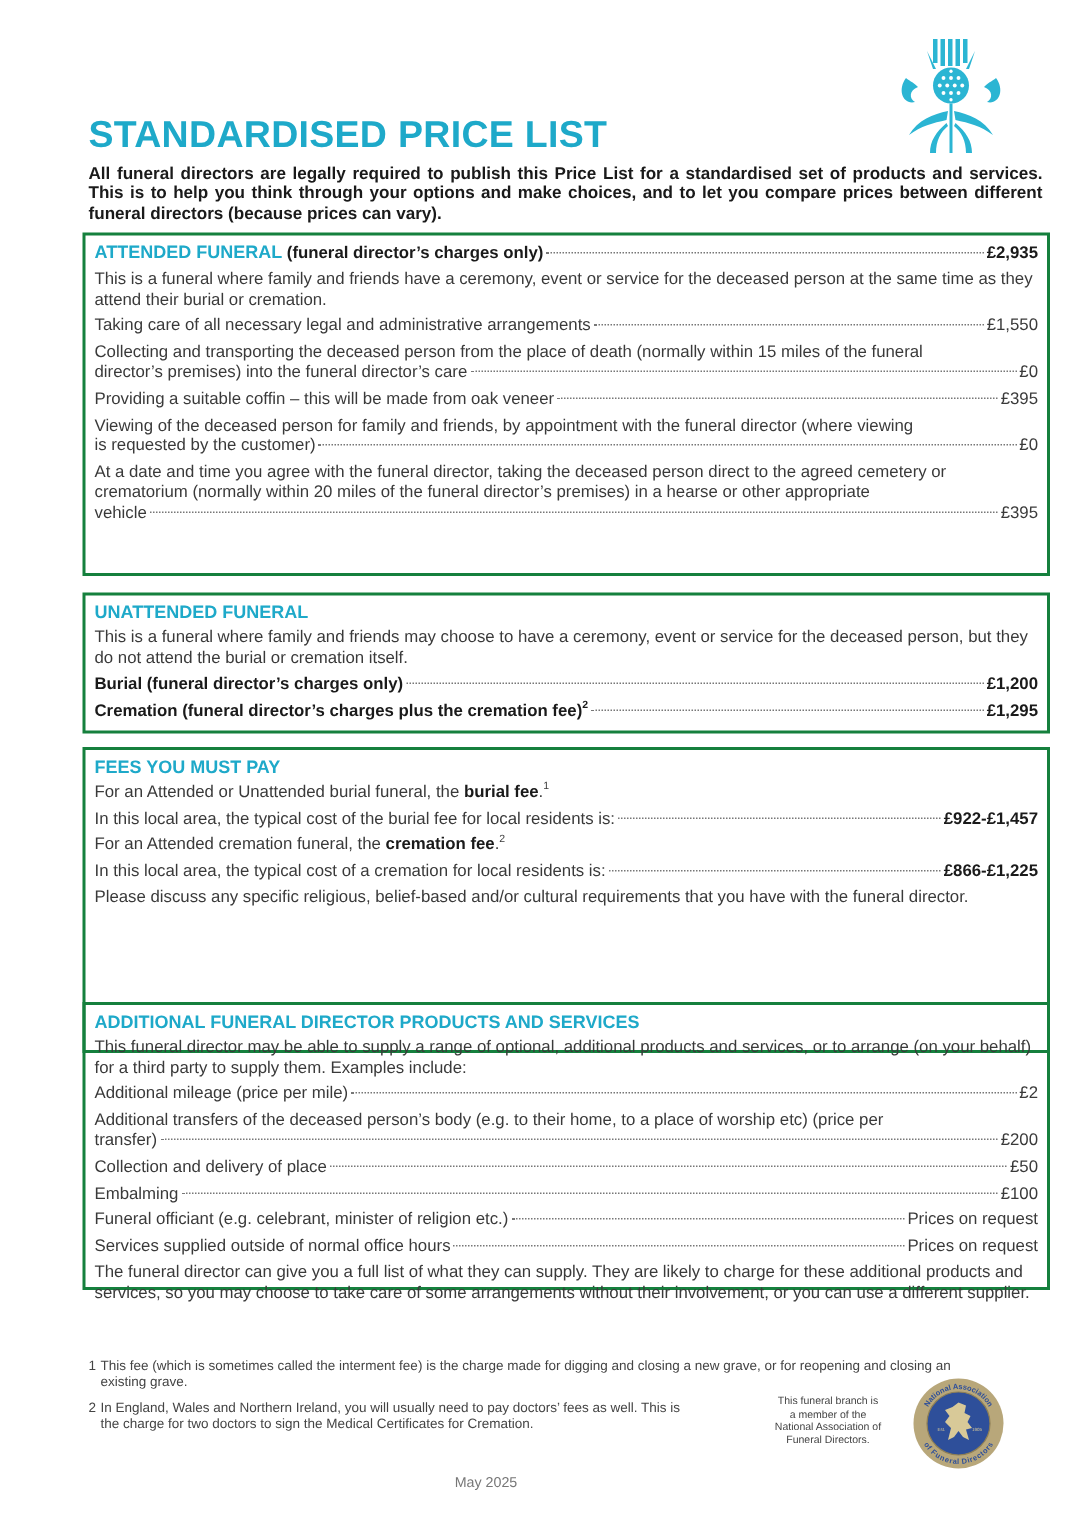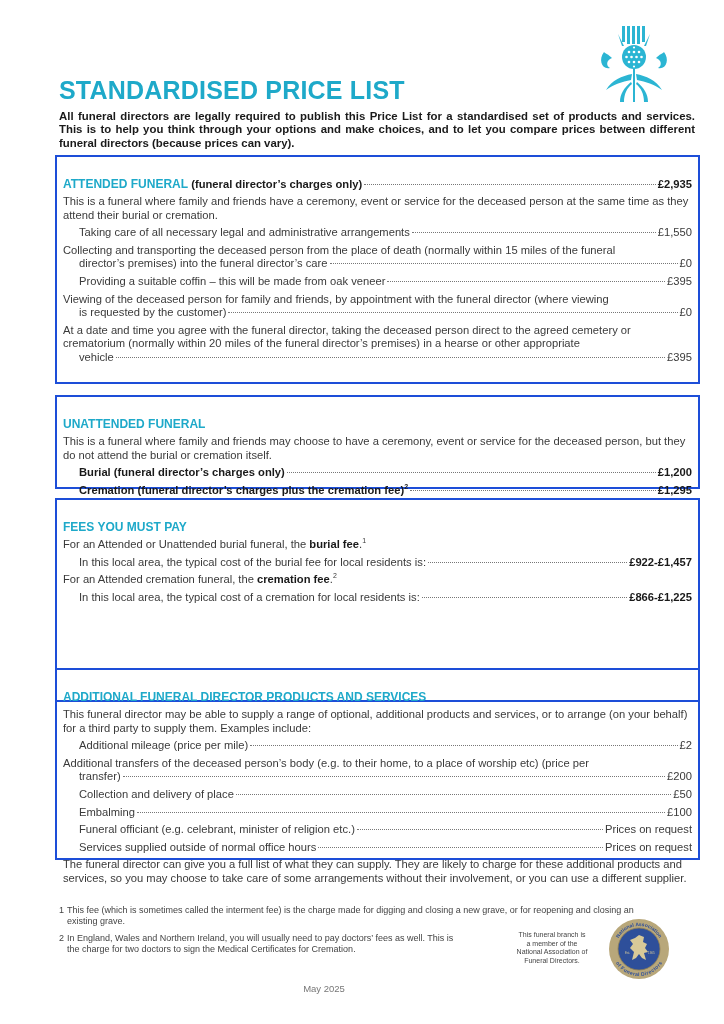--- a/index.html
+++ b/index.html
@@ -4,28 +4,28 @@
 <style>
   * { box-sizing: border-box; margin: 0; padding: 0; }
   html, body { width: 724px; height: 1024px; background: #ffffff; overflow: hidden; }
   body { font-family: "Liberation Sans", "DejaVu Sans", sans-serif; color: #2b2b2b; position: relative; }
 
   .logo { position: absolute; left: 594px; top: 24px; width: 80px; height: 80px; }
 
   .title { position: absolute; left: 59px; top: 76px; font-size: 25px; font-weight: bold; color: #1ea9c9; letter-spacing: 0.2px; }
   .intro { position: absolute; left: 59px; top: 110px; width: 636px; font-size: 11.4px; line-height: 13.4px; color: #1a1a1a; text-align: justify; font-weight: bold; }
 
-  .box { position: absolute; left: 55px; width: 645px; border: 2px solid #1d4ed8; padding: 20px 6px 0 6px; }
+  .box { position: absolute; left: 55px; width: 645px; border: 2px solid #15803d; padding: 4px 6px 0 6px; }
   .box-heading { font-size: 12px; font-weight: bold; color: #1ea9c9; line-height: 15px; margin-bottom: 3px; }
   .box-heading .suffix { color: #1a1a1a; font-weight: bold; font-size: 11.2px; }
 
   .row { font-size: 11.2px; line-height: 13.6px; margin-bottom: 4px; color: #3a3a3a; }
   .row.para { text-align: left; }
   .line { display: flex; align-items: baseline; }
-  .line .lbl { white-space: nowrap; margin-left: 16px; }
+  .line .lbl { white-space: nowrap; }
   .line .dots { flex: 1; border-bottom: 1px dotted #777; margin: 0 2px; position: relative; top: -3px; min-width: 10px; }
   .line .price { white-space: nowrap; }
   .bold { font-weight: bold; color: #1a1a1a; }
   sup { font-size: 7px; vertical-align: super; line-height: 0; }
 
   .heading-line { display: flex; align-items: baseline; }
   .heading-line .dots { flex: 1; border-bottom: 1px dotted #777; margin: 0 2px; position: relative; top: -3px; }
   .heading-line .price { font-size: 11.2px; font-weight: bold; color: #1a1a1a; }
 
   .footnotes { position: absolute; left: 59px; top: 905px; width: 590px; font-size: 9px; line-height: 11px; color: #444; }
@@ -156,20 +156,21 @@
       </div>
   </div>
   <div class="row"><span>For an Attended cremation funeral, the </span><span class="bold">cremation fee</span>.<sup>2</sup></div>
   <div class="row">
     <div class="line">
         <span class="lbl">In this local area, the typical cost of a cremation for local residents is:</span>
         <span class="dots"></span>
         <span class="price bold">£866-£1,225</span>
       </div>
   </div>
+  <div class="row para">Please discuss any specific religious, belief-based and/or cultural requirements that you have with the funeral director.</div>
 </section>
 
 <section class="box" style="top:668px; height:192px;">
   <div class="box-heading">ADDITIONAL FUNERAL DIRECTOR PRODUCTS AND SERVICES</div>
   <div class="row para">This funeral director may be able to supply a range of optional, additional products and services, or to arrange (on your behalf) for a third party to supply them. Examples include:</div>
   <div class="row">
     <div class="line">
         <span class="lbl">Additional mileage (price per mile)</span>
         <span class="dots"></span>
         <span class="price">£2</span>

